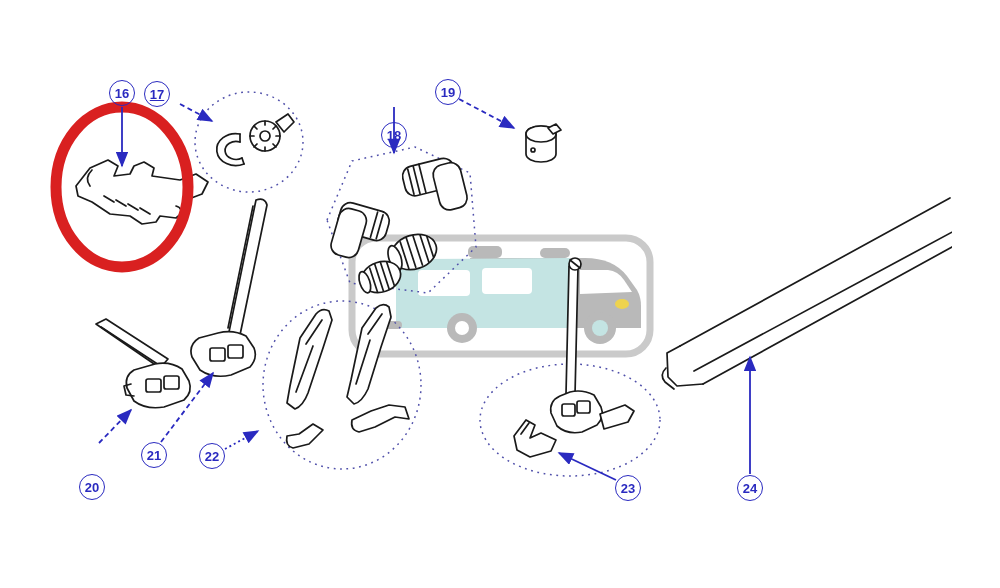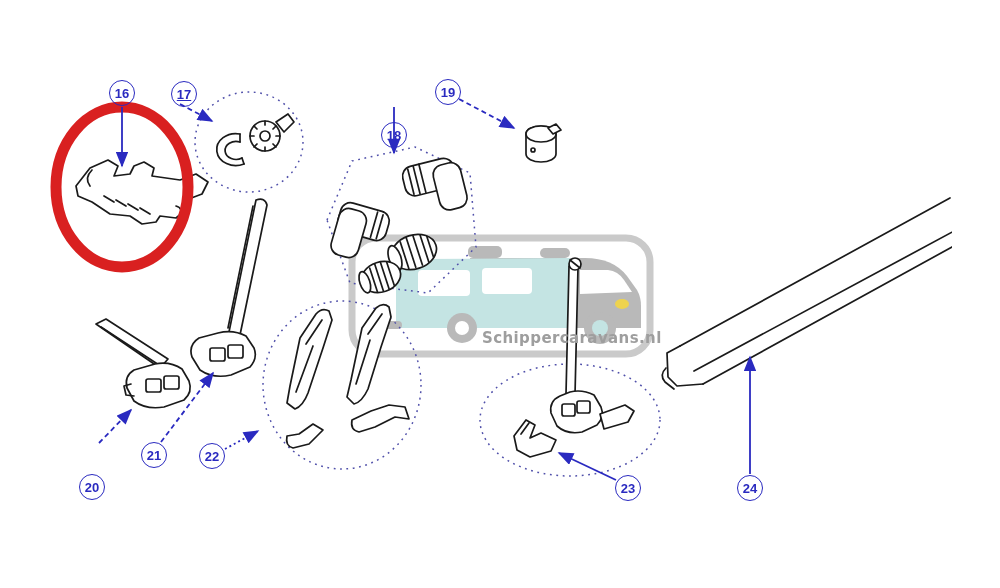--- a/index.html
+++ b/index.html
@@ -206,26 +206,25 @@
       <path d="M459,99 L514,128" marker-end="url(#arr)" stroke-dasharray="5 3.5"></path>
       <path d="M99,443 L131,410" marker-end="url(#arr)" stroke-dasharray="5 3.5"></path>
       <path d="M161,442 L213,373" marker-end="url(#arr)" stroke-dasharray="5 3.5"></path>
       <path d="M225,449 L258,431" marker-end="url(#arr)" stroke-dasharray="2 3"></path>
       <path d="M616,480 L559,453" marker-end="url(#arr)"></path>
       <path d="M750,474 V357" marker-end="url(#arr)"></path>
     </g>
   </svg>
 
   <div class="callout" style="left:109px;top:80px;">16</div>
-  <div class="callout" style="left:171px;top:81px;text-decoration:underline;">17</div>
+  <div class="callout" style="left:144px;top:81px;text-decoration:underline;">17</div>
   <div class="callout" style="left:381px;top:80px;margin-top:42px;">18</div>
   <div class="callout" style="left:435px;top:79px;">19</div>
   <div class="callout" style="left:79px;top:442px;margin-top:32px;">20</div>
   <div class="callout" style="left:141px;top:442px;">21</div>
   <div class="callout" style="left:199px;top:443px;">22</div>
   <div class="callout" style="left:615px;top:475px;">23</div>
   <div class="callout" style="left:737px;top:475px;">24</div>
 
 
-  <div class="wm-text">Schippercaravans.nl</div>
 
 
 </div>
 
 </body></html>

